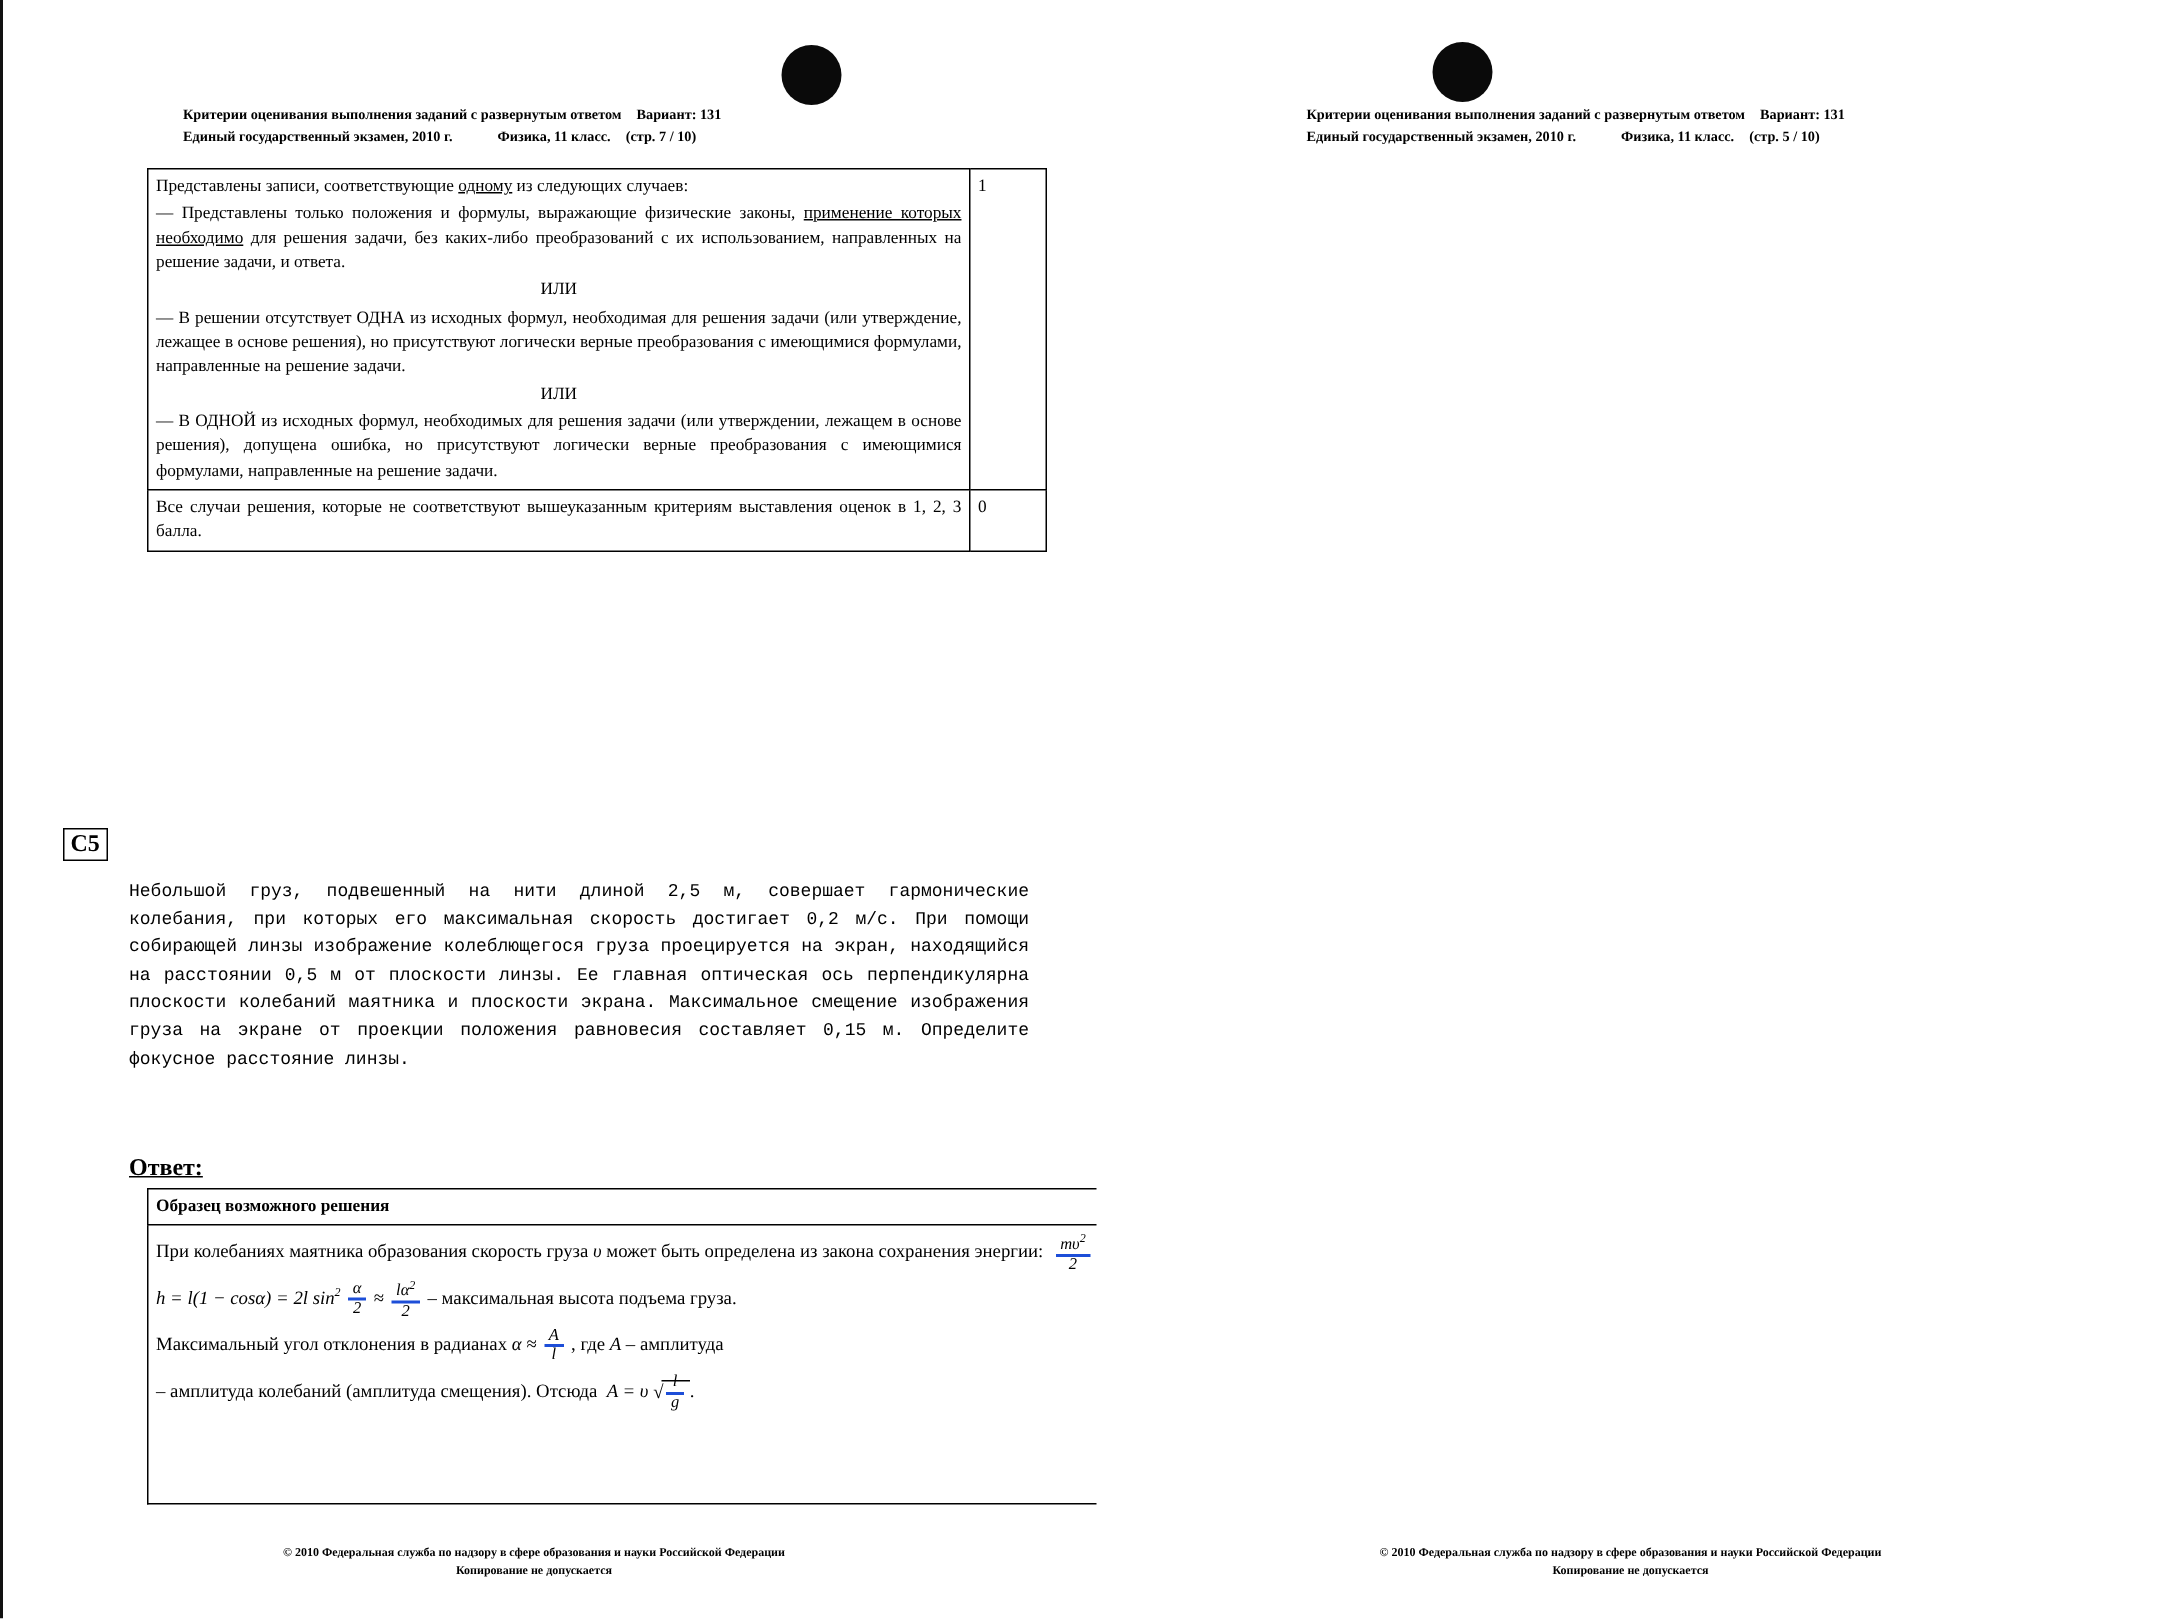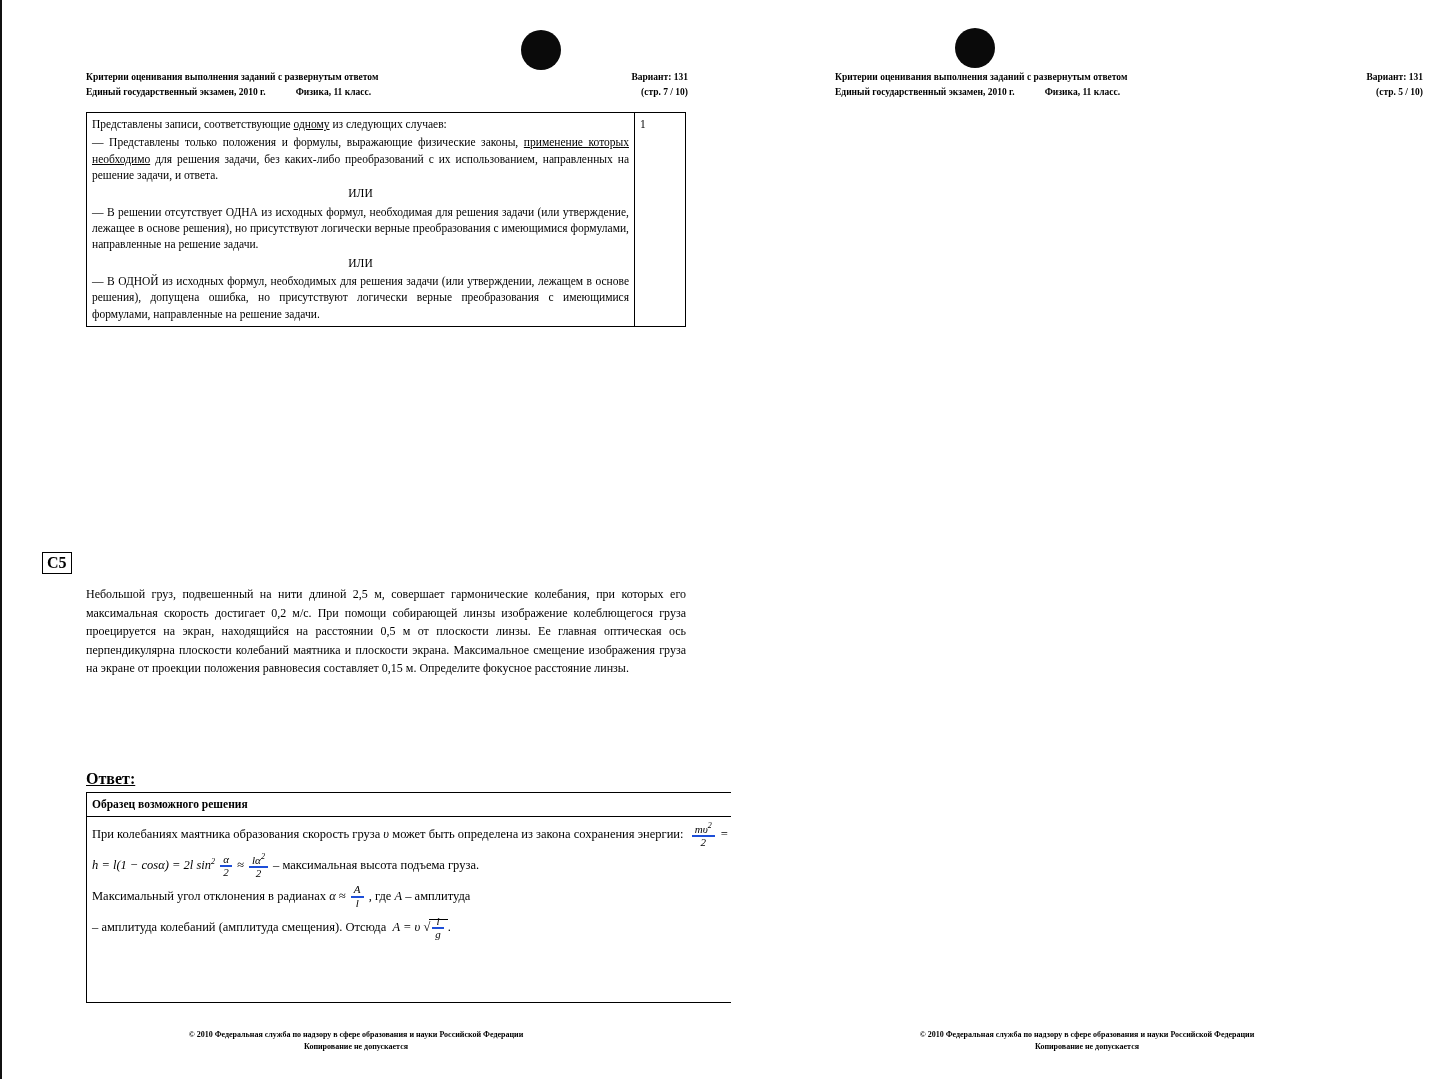--- a/index.html
+++ b/index.html
@@ -35,40 +35,41 @@
 
   .hdr{
     position:absolute;
     left:86px;right:24px;
     top:70px;
     font-size:9.5px;
     font-weight:bold;
     line-height:1.55;
   }
   .page-right .hdr{left:104px;right:20px;}
-  .hdr-row{display:flex;justify-content:space-between;align-items:baseline;}
+  .hdr-row{display:flex;justify-content:flex-start;align-items:baseline;margin-left:36px;}
   .hdr-left{white-space:nowrap;}
   .hdr-right{white-space:nowrap;padding-left:10px;}
   .hdr-sub{display:flex;}
   .hdr-sub .s1{margin-right:30px;}
 
   .footer{
     position:absolute;
     left:0;right:0;
     bottom:26px;
     text-align:center;
     font-size:8px;
     font-weight:bold;
     line-height:1.5;
   }
 
   table.box{
     border-collapse:collapse;
     width:100%;
     table-layout:fixed;
+    margin-left:12px;
   }
   table.box td, table.box th{
     border:1px solid #000;
     vertical-align:top;
     padding:3px 5px 4px 5px;
     font-size:11.5px;
     line-height:1.42;
     text-align:justify;
   }
   td.score{
@@ -84,21 +85,21 @@
     padding:2px 4px 3px 4px;
   }
   .ctr{text-align:center;}
   .u{text-decoration:underline;}
 
   .blk{position:absolute;}
 
   
   #tbl-left-1{left:86px;top:112px;width:600px;}
   #tag-c5{left:42px;top:552px;}
-  #task-text{left:86px;top:585px;width:600px;font-size:12px;line-height:1.55;text-align:justify;}
+  #task-text{left:86px;top:585px;width:600px;font-size:12px;line-height:1.55;text-align:justify;font-family:Liberation Mono, monospace;}
   #answer-label{left:86px;top:770px;font-size:16px;font-weight:bold;text-decoration:underline;}
   #tbl-left-2{left:86px;top:792px;width:708px;}
 
   .cell-inner p{margin:0 0 2px 0;}
   .cell-inner p:last-child{margin-bottom:0;}
 
   .tag{
     border:1px solid #000;
     font-size:16px;
     font-weight:bold;
@@ -147,20 +148,24 @@
             <p>Представлены записи, соответствующие <span class="u">одному</span> из следующих случаев:</p>
             <p>— Представлены только положения и формулы, выражающие физические законы, <span class="u">применение которых необходимо</span> для решения задачи, без каких-либо преобразований с их использованием, направленных на решение задачи, и ответа.</p>
             <p class="ctr">ИЛИ</p>
             <p>— В решении отсутствует ОДНА из исходных формул, необходимая для решения задачи (или утверждение, лежащее в основе решения), но присутствуют логически верные преобразования с имеющимися формулами, направленные на решение задачи.</p>
             <p class="ctr">ИЛИ</p>
             <p>— В ОДНОЙ из исходных формул, необходимых для решения задачи (или утверждении, лежащем в основе решения), допущена ошибка, но присутствуют логически верные преобразования с имеющимися формулами, направленные на решение задачи.</p>
           </div>
         </td>
         <td class="score">1</td>
       </tr>
+      <tr>
+        <td>Все случаи решения, которые не соответствуют вышеуказанным критериям выставления оценок в 1, 2, 3 балла.</td>
+        <td class="score">0</td>
+      </tr>
     </tbody>
       </table>
   </div>
 
   <div class="blk" id="tag-c5">
     <span class="tag">C5</span>
   </div>
 
   <div class="blk" id="task-text">Небольшой груз, подвешенный на нити длиной 2,5 м, совершает гармонические колебания, при которых его максимальная скорость достигает 0,2 м/с. При помощи собирающей линзы изображение колеблющегося груза проецируется на экран, находящийся на расстоянии 0,5 м от плоскости линзы. Ее главная оптическая ось перпендикулярна плоскости колебаний маятника и плоскости экрана. Максимальное смещение изображения груза на экране от проекции положения равновесия составляет 0,15 м. Определите фокусное расстояние линзы.</div>
 

